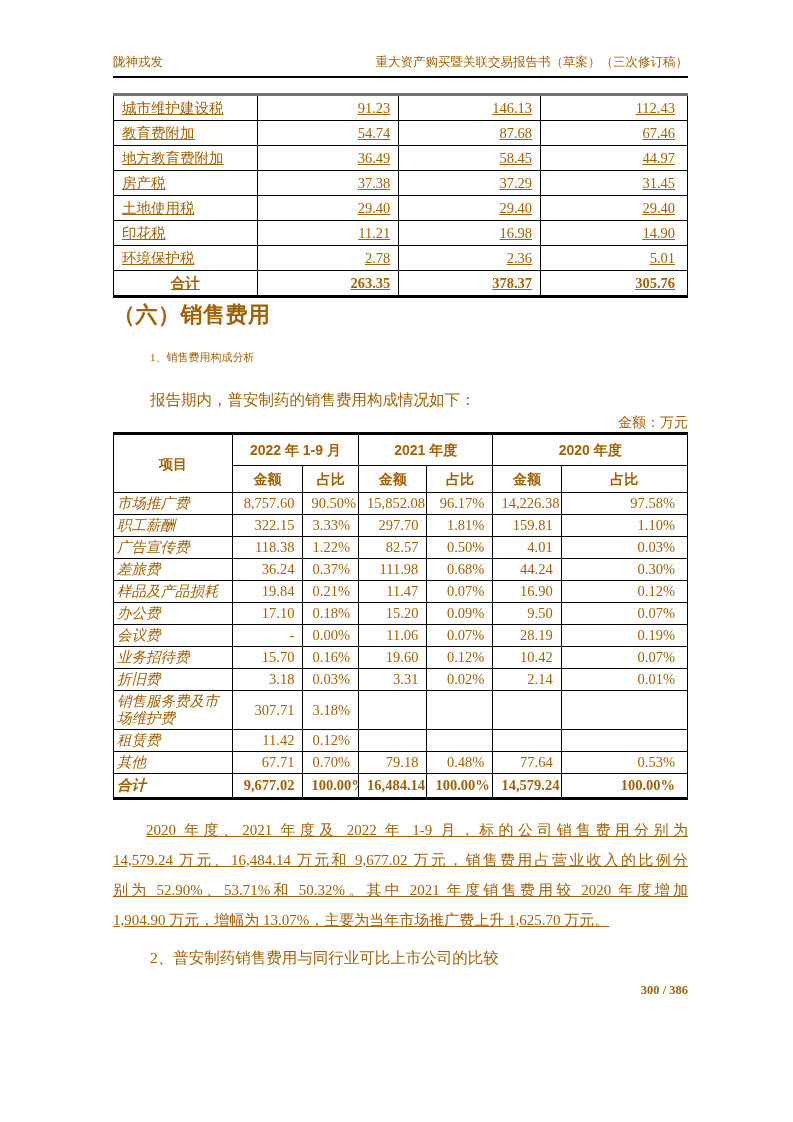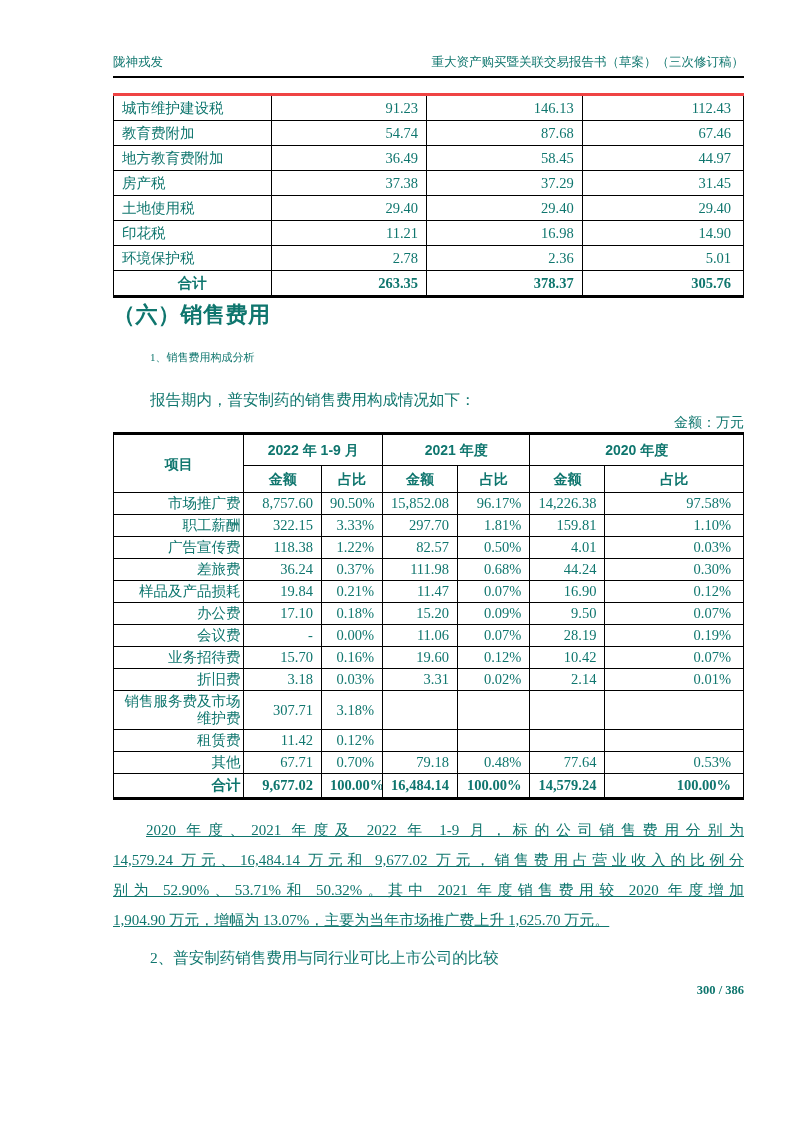--- a/index.html
+++ b/index.html
@@ -1,52 +1,52 @@
 <!DOCTYPE html>
 <html><head>
 <meta charset="utf-8">
 <style>
   html,body { margin:0; padding:0; background:#ffffff; }
   .page {
     width:793px; height:1122px; box-sizing:border-box;
-    padding:54px 49px 0 113px;
-    background:#fff; color:#0f766e;
+    padding:54px 105px 0 113px;
+    background:#fff; color:#a16207;
     font-family:"Liberation Serif","DejaVu Serif",serif;
     position:relative; overflow:hidden;
     outline:1px solid #d8d8d8;
   }
   
   .header {
     display:flex; justify-content:space-between; align-items:flex-end;
     font-size:12.5px; line-height:17px;
     border-bottom:2px solid #000; padding-bottom:5px;
   }
   
   table { border-collapse:collapse; width:100%; table-layout:fixed; }
-  .tax-table { margin-top:15px; border-top:3px solid #ef4444; border-bottom:3px solid #000; }
+  .tax-table { margin-top:15px; border-top:3px solid #737373; border-bottom:3px solid #000;text-decoration:underline; }
   .tax-table td {
     border:1px solid #000; font-size:14.5px; line-height:18px; padding:3px 8px;
     overflow:hidden;
   }
   .tax-table td.num { text-align:right;margin-top:39px; }
   .tax-table td:last-child { padding-right:12px; }
   .tax-table tr.total td { font-weight:bold; }
   .tax-table tr.total td.label { text-align:center; }
 
   .exp-table { border-top:3px solid #000; border-bottom:3px solid #000; }
   .exp-table th {
     border:1px solid #000; font-family:"Liberation Sans","DejaVu Sans",sans-serif;
     font-weight:bold; font-size:14px; line-height:18px; padding:4px 2px; text-align:center;
   }
   .exp-table thead tr:first-child th { padding:6px 2px; }
   .exp-table td {
     border:1px solid #000; font-size:14.5px; line-height:17px; padding:2px 8px;
     overflow:hidden;
   }
-  .exp-table td.item { text-align:right; padding:2px 3px; }
+  .exp-table td.item { text-align:left; padding:2px 3px;font-style:italic; }
   .exp-table td.num { text-align:right; }
   .exp-table td:last-child { padding-right:12px; }
   .exp-table tr.total td { font-weight:bold; line-height:19px; }
 
   
   .heading {
     margin-top:5px; font-family:"Liberation Sans","DejaVu Sans",sans-serif;
     font-weight:bold; font-size:22px; line-height:24px; letter-spacing:0.5px;
   }
   .sub1 { margin-top:20px; padding-left:37px; font-size:11px; line-height:21px; }

